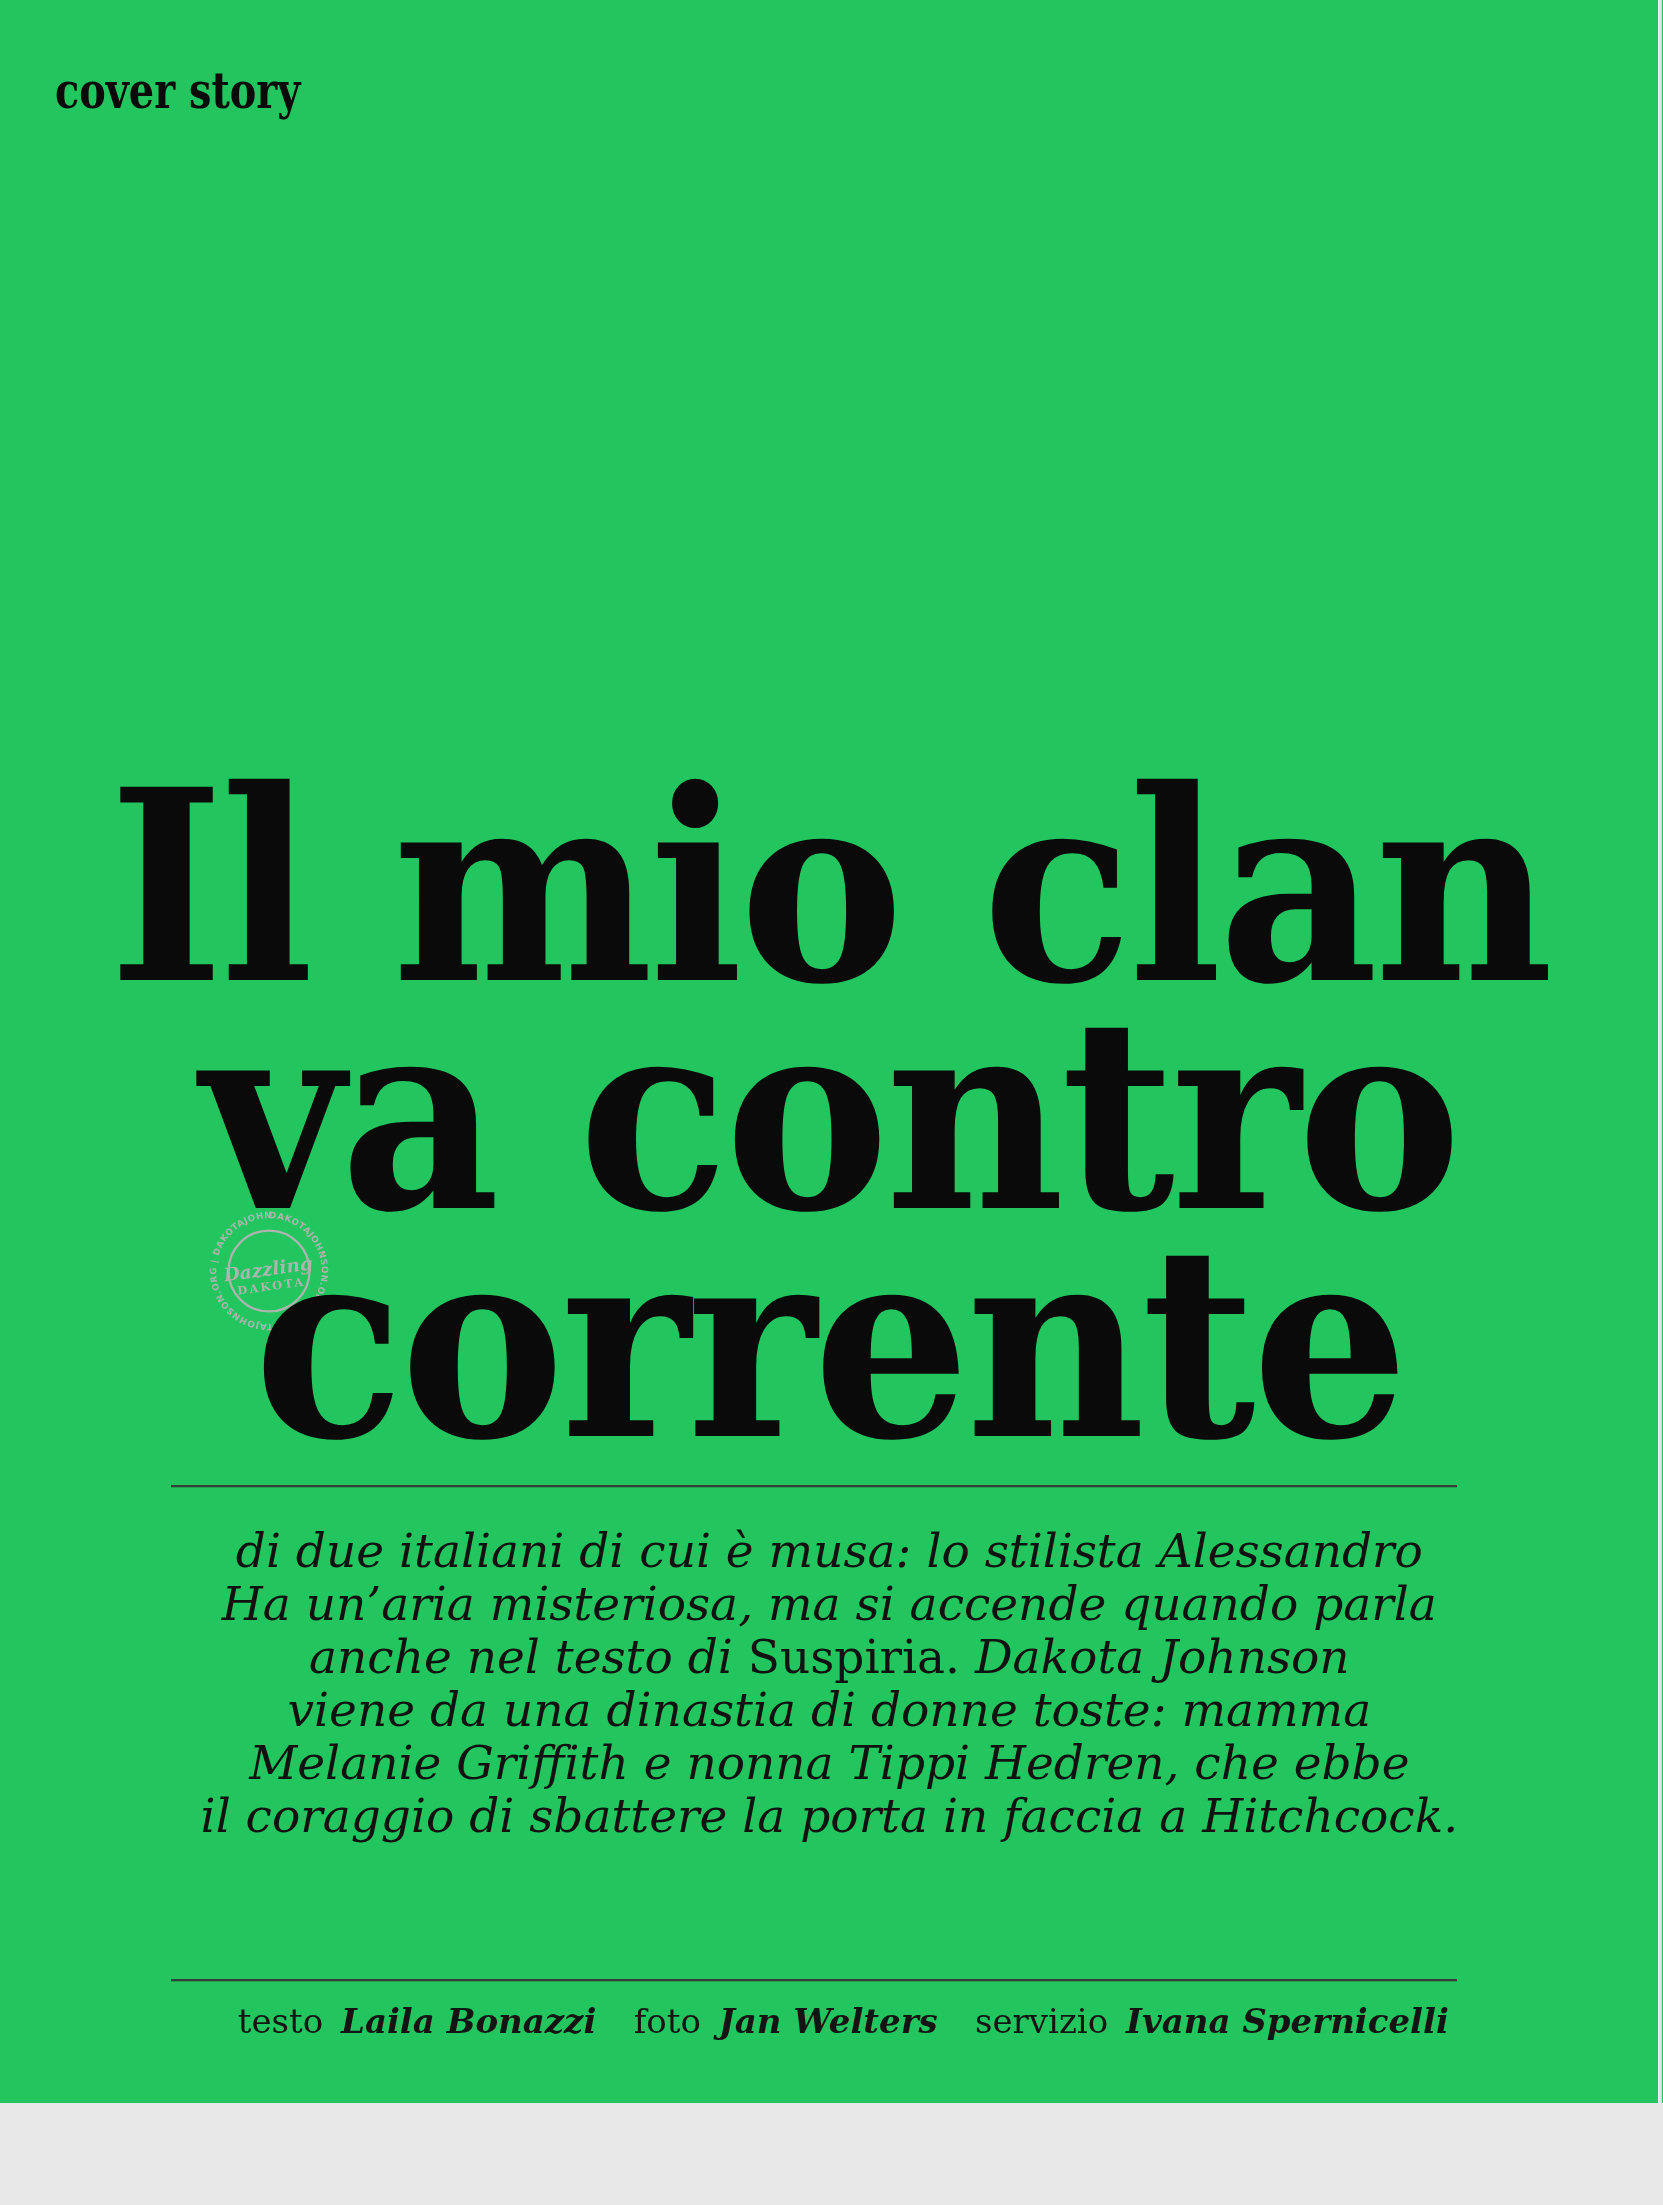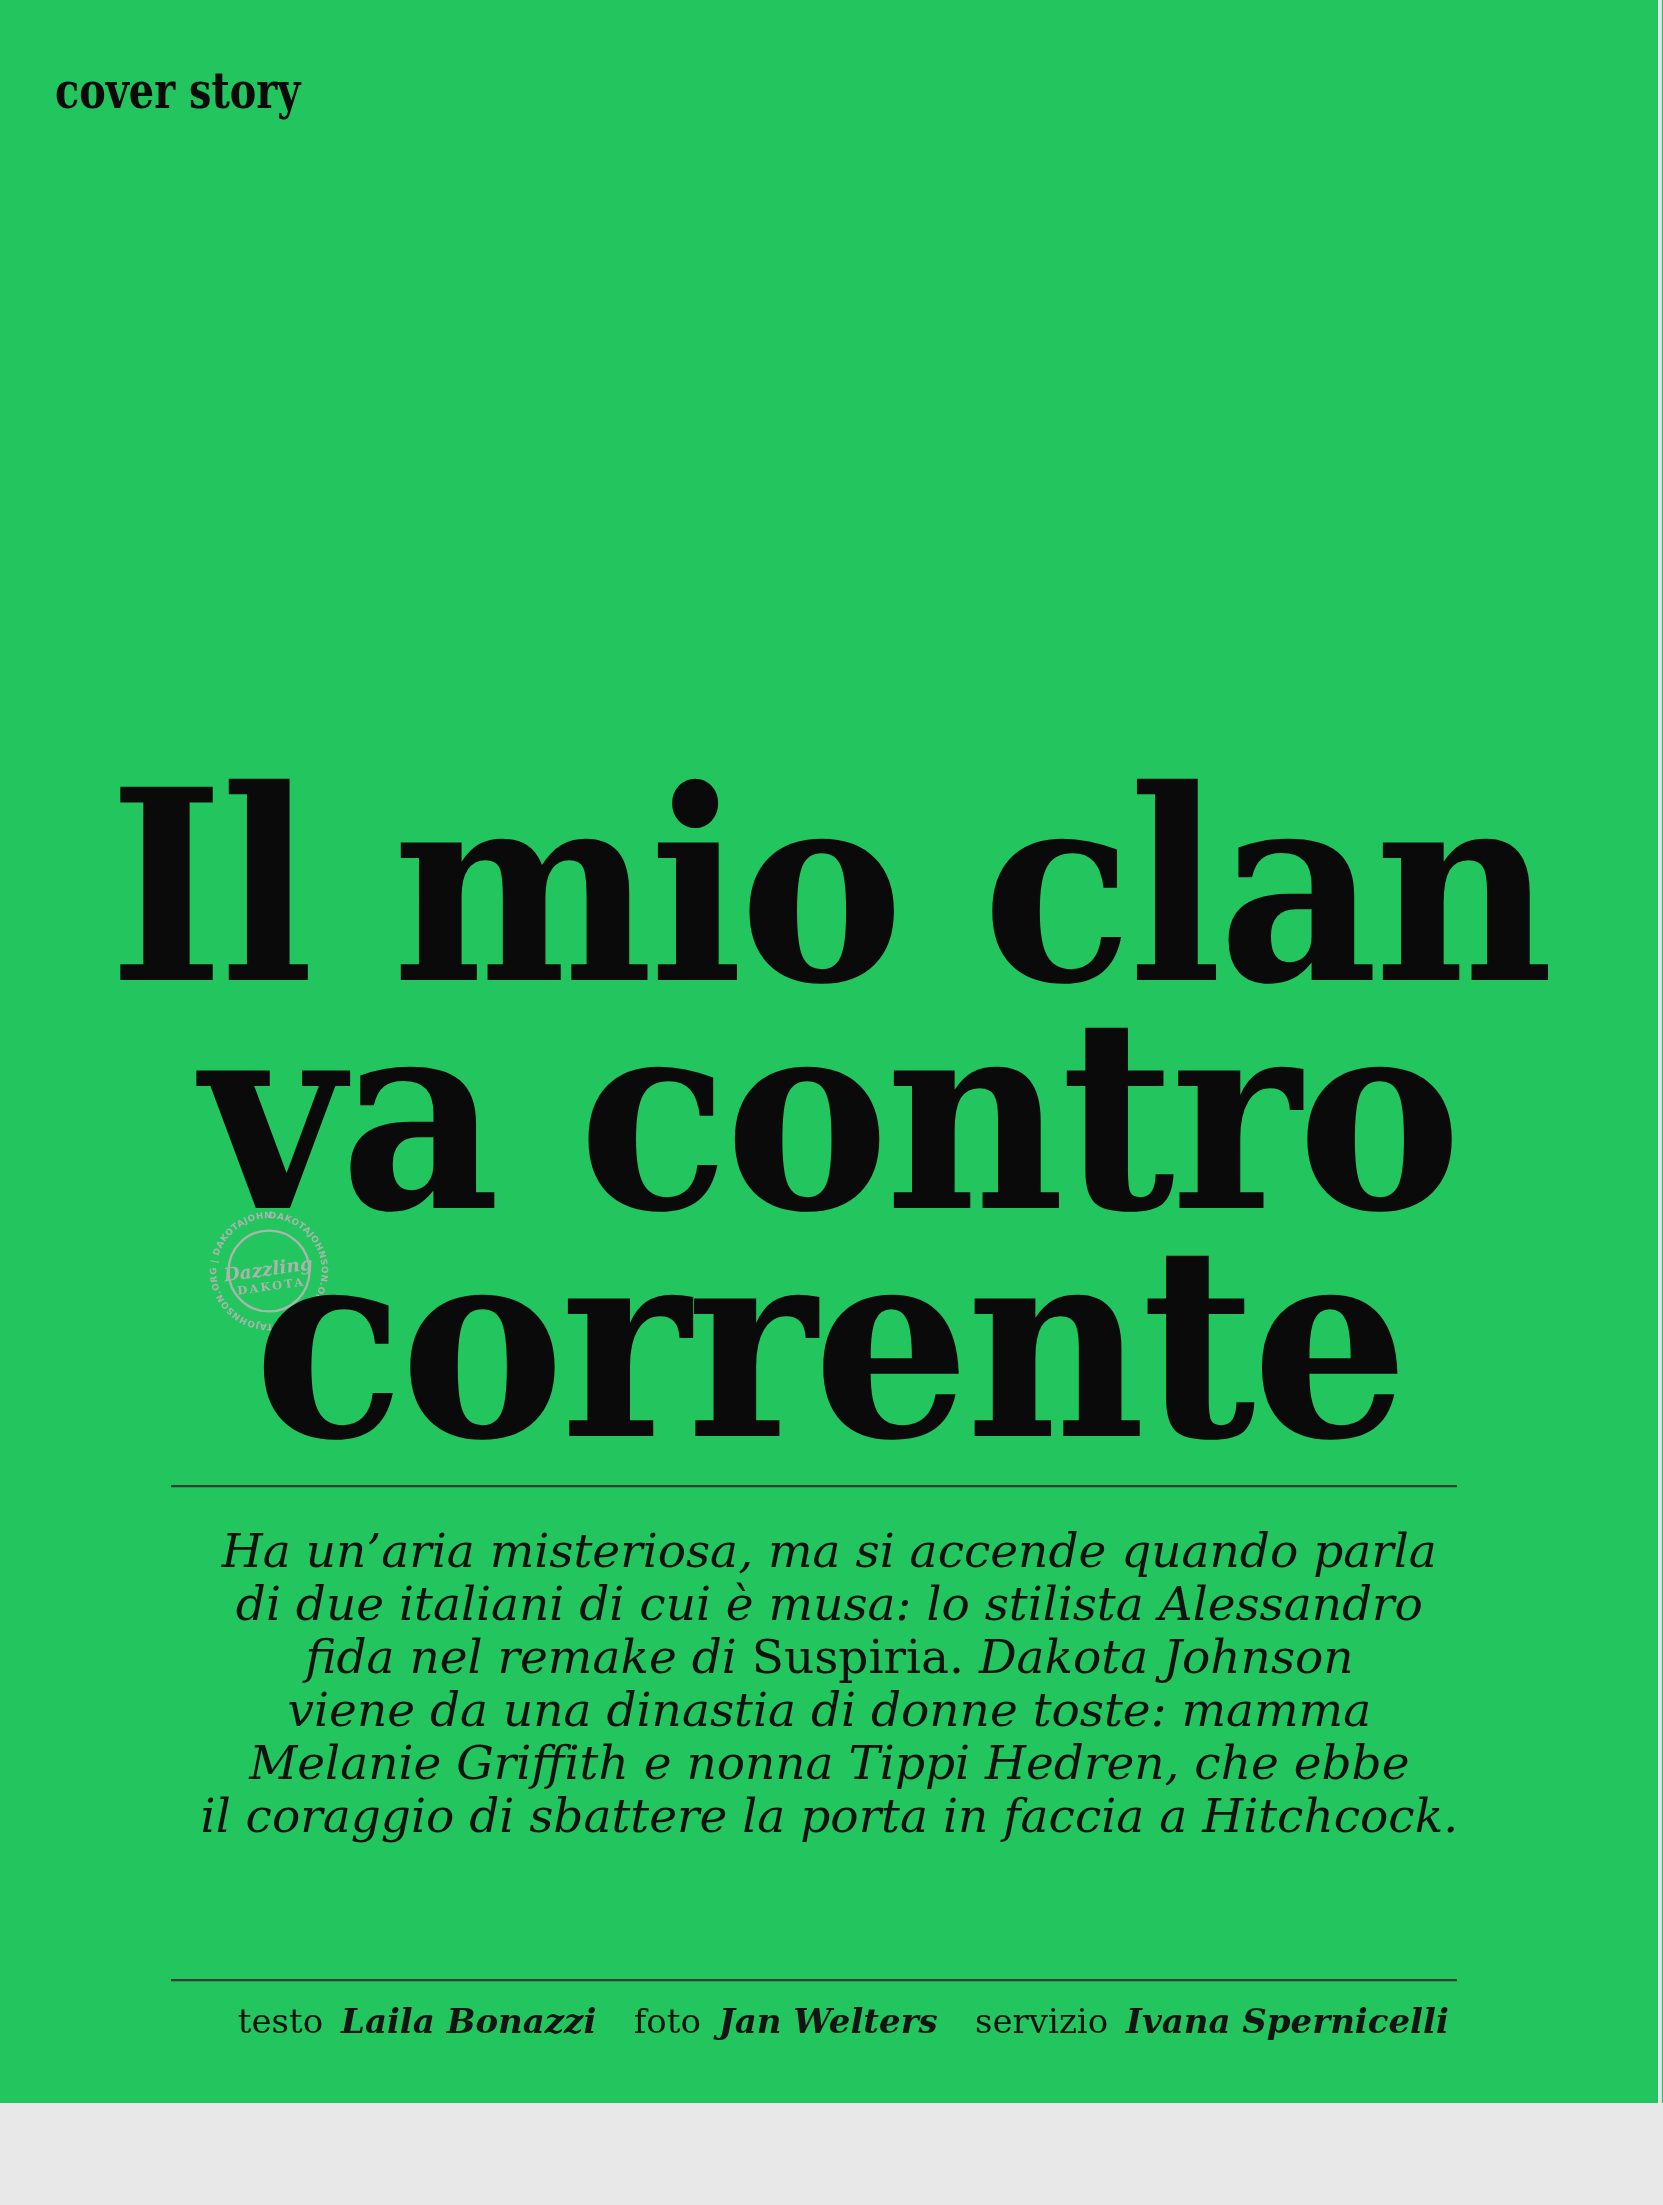--- a/index.html
+++ b/index.html
@@ -152,23 +152,23 @@
 
   <h1 class="headline">
     <span class="hl-line">Il mio clan</span>
     <span class="hl-line">va contro</span>
     <span class="hl-line">corrente</span>
   </h1>
 
   <div class="rule rule-top"></div>
 
   <div class="deck">
+    <div class="deck-line">di due italiani di cui è musa: lo stilista Alessandro</div>
     <div class="deck-line">Ha un’aria misteriosa, ma si accende quando parla</div>
-    <div class="deck-line">di due italiani di cui è musa: lo stilista Alessandro</div>
-    <div class="deck-line"><span>fida nel remake di </span><span class="roman">Suspiria.</span> <span class="bold">Dakota Johnson</span></div>
+    <div class="deck-line"><span>anche nel testo di </span><span class="roman">Suspiria.</span> <span class="bold">Dakota Johnson</span></div>
     <div class="deck-line">viene da una dinastia di donne toste: mamma</div>
     <div class="deck-line">Melanie Griffith e nonna Tippi Hedren, che ebbe</div>
     <div class="deck-line">il coraggio di sbattere la porta in faccia a Hitchcock.</div>
   </div>
 
   <div class="rule rule-bottom"></div>
 
   <div class="byline">
     <span class="by-label">testo</span>
     <span class="by-name">Laila Bonazzi</span>

